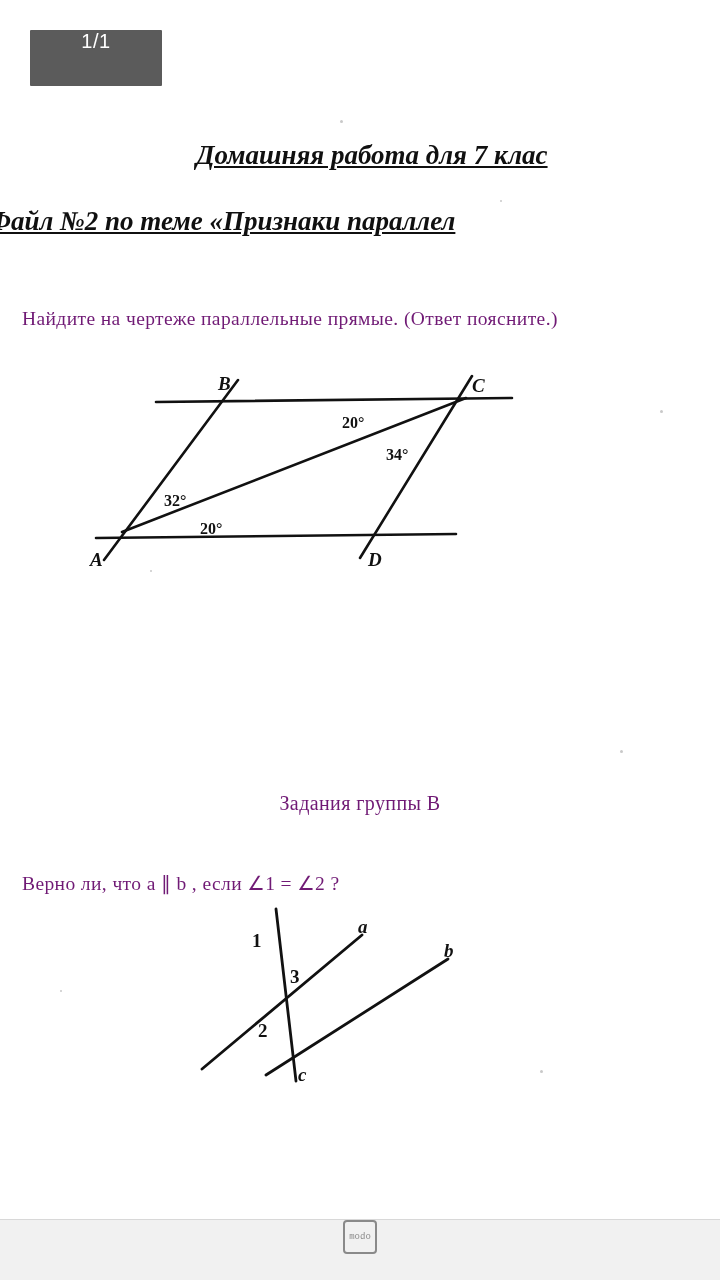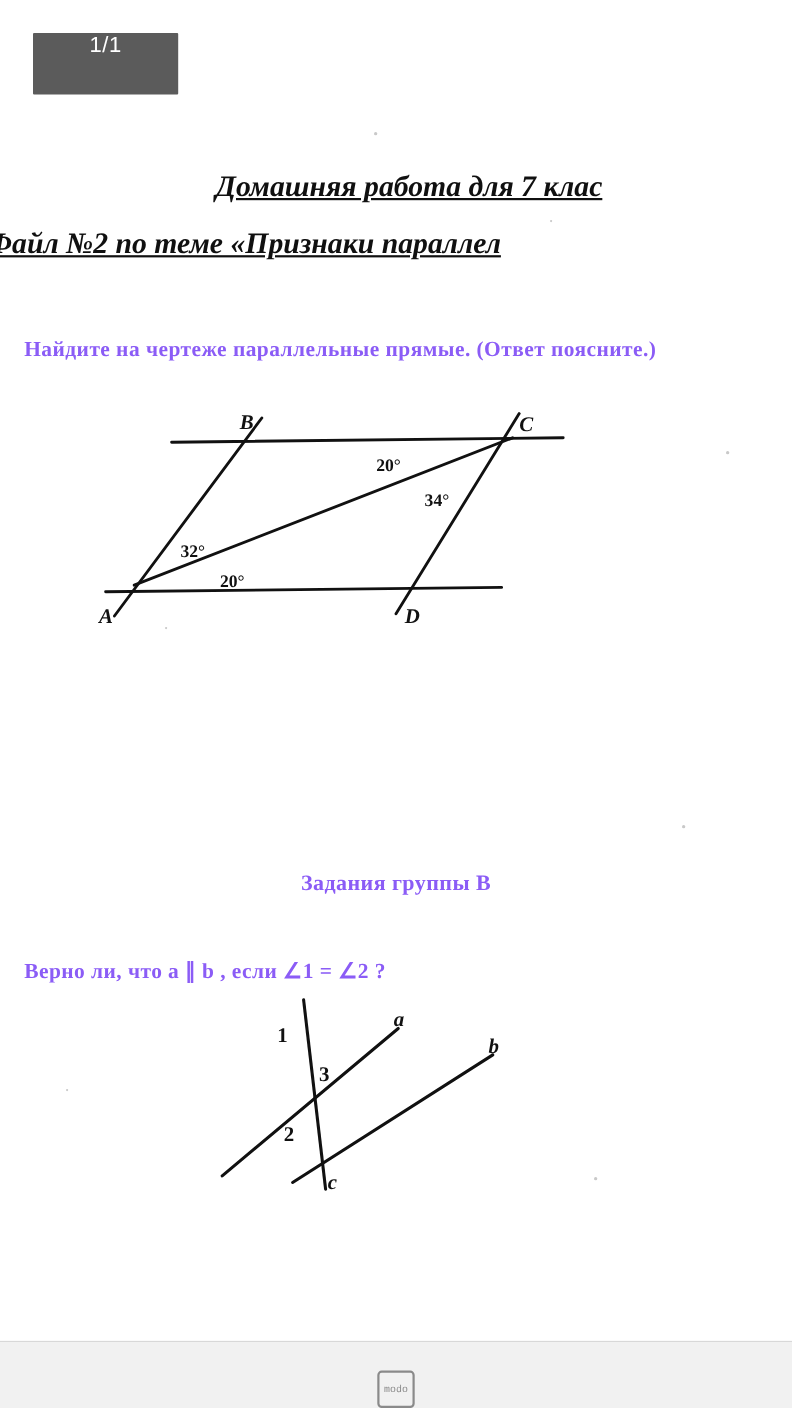--- a/index.html
+++ b/index.html
@@ -52,31 +52,31 @@
   .hdr {
     position: absolute;
     font-family: "Liberation Serif", serif;
     font-weight: bold;
     font-style: italic;
     text-decoration: underline;
     color: #101010;
     white-space: nowrap;
     font-size: 27px;
   }
-  #hdr1 { left: 196px; top: 44px; }
+  #hdr1 { left: 196px; top: 30px; }
   #hdr2 { left: -12px; top: 96px; }
 
   .body-text {
     position: absolute;
     font-family: "Liberation Serif", serif;
-    color: #8b5cf6;
+    color: #701a75;
     font-size: 19.5px;
     line-height: 27px;
     letter-spacing: 0.4px;
-    font-weight: bold;
+    font-weight: normal;
   }
 
   #t1 { left: 22px; top: 195px; width: 620px; text-align: justify; }
   #t2 { left: 22px; top: 515px; width: 620px; text-align: justify; }
   #t3 {
     left: 0px; top: 680px; width: 720px;
     text-align: center; font-size: 20px;
   }
   #t4 { left: 22px; top: 760px; width: 620px; }
   #t5 { left: 22px; top: 1015px; width: 620px; line-height: 30px; }
@@ -88,21 +88,21 @@
   
   #adbar {
     position: absolute;
     left: 0;
     bottom: 0;
     width: 720px;
     height: 60px;
     background: #f1f1f1;
     border-top: 1px solid #d8d8d8;
     display: flex;
-    align-items: flex-end;
+    align-items: flex-start;
     justify-content: center;
     gap: 12px;
   }
   #adbar .ad-text {
     font-family: "Liberation Sans", sans-serif;
     font-size: 23px;
     color: #3c3c3c;
   }
   #ad-logo {
     width: 30px; height: 30px;

